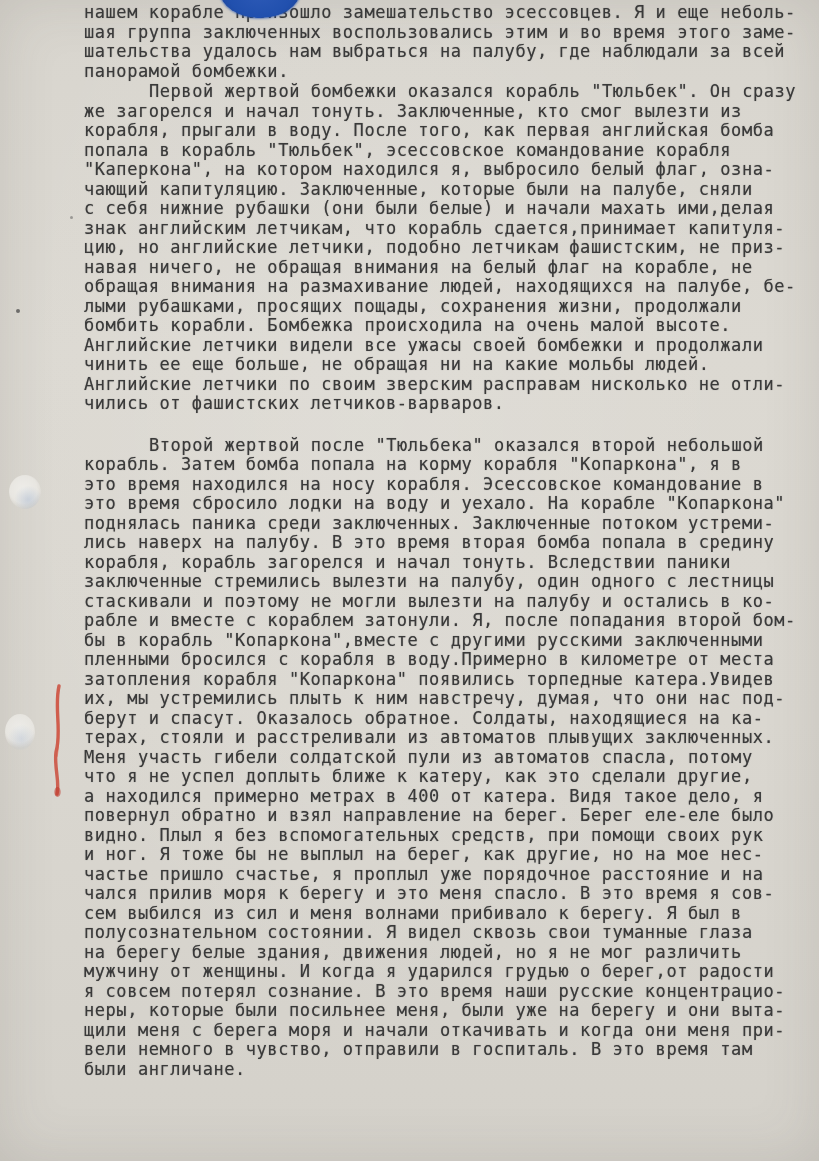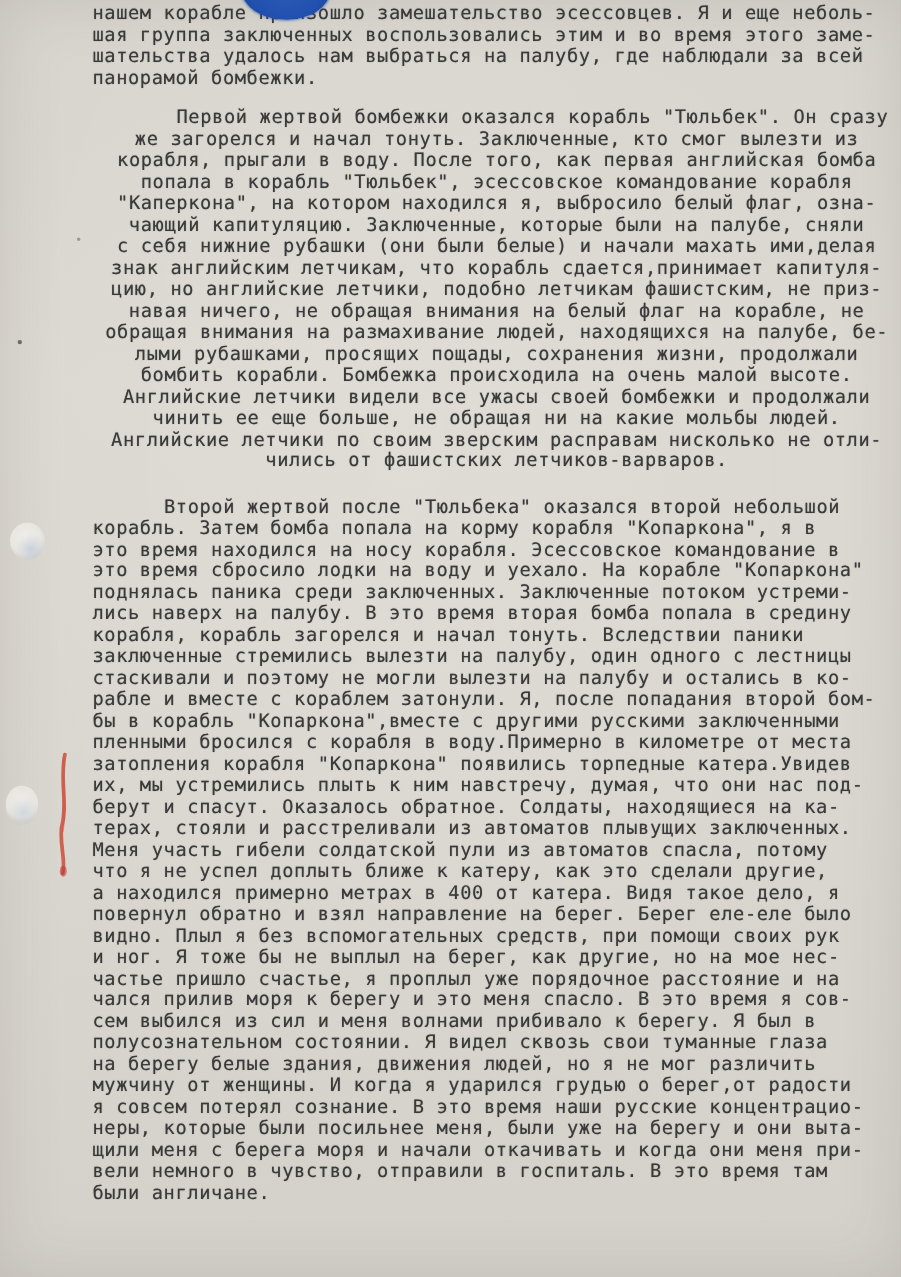--- a/index.html
+++ b/index.html
@@ -27,21 +27,21 @@
   .para {
     white-space: pre;
     font-size: 17px;
     line-height: 19.5px;
     letter-spacing: 0.55px;
     color: #3a3a3a;
     text-shadow: 0 0 1px rgba(58,58,58,0.55);
   }
   .para.indent { text-indent: 65px; }
   .para.p1 { margin-top: 3px; }
-  .para.p2 { margin-top: 17px; text-align: center; }
+  .para.p2 { margin-top: 1px; }
   .para.p3 { margin-top: 22px; }
 
   .ink-blot {
     position: absolute;
     left: 220px;
     top: -35px;
     width: 80px;
     height: 53px;
     border-radius: 50%;
     background: radial-gradient(ellipse at 50% 55%, #2c59b6 0%, #2150ae 55%, #1b4295 85%, #173a86 100%);

